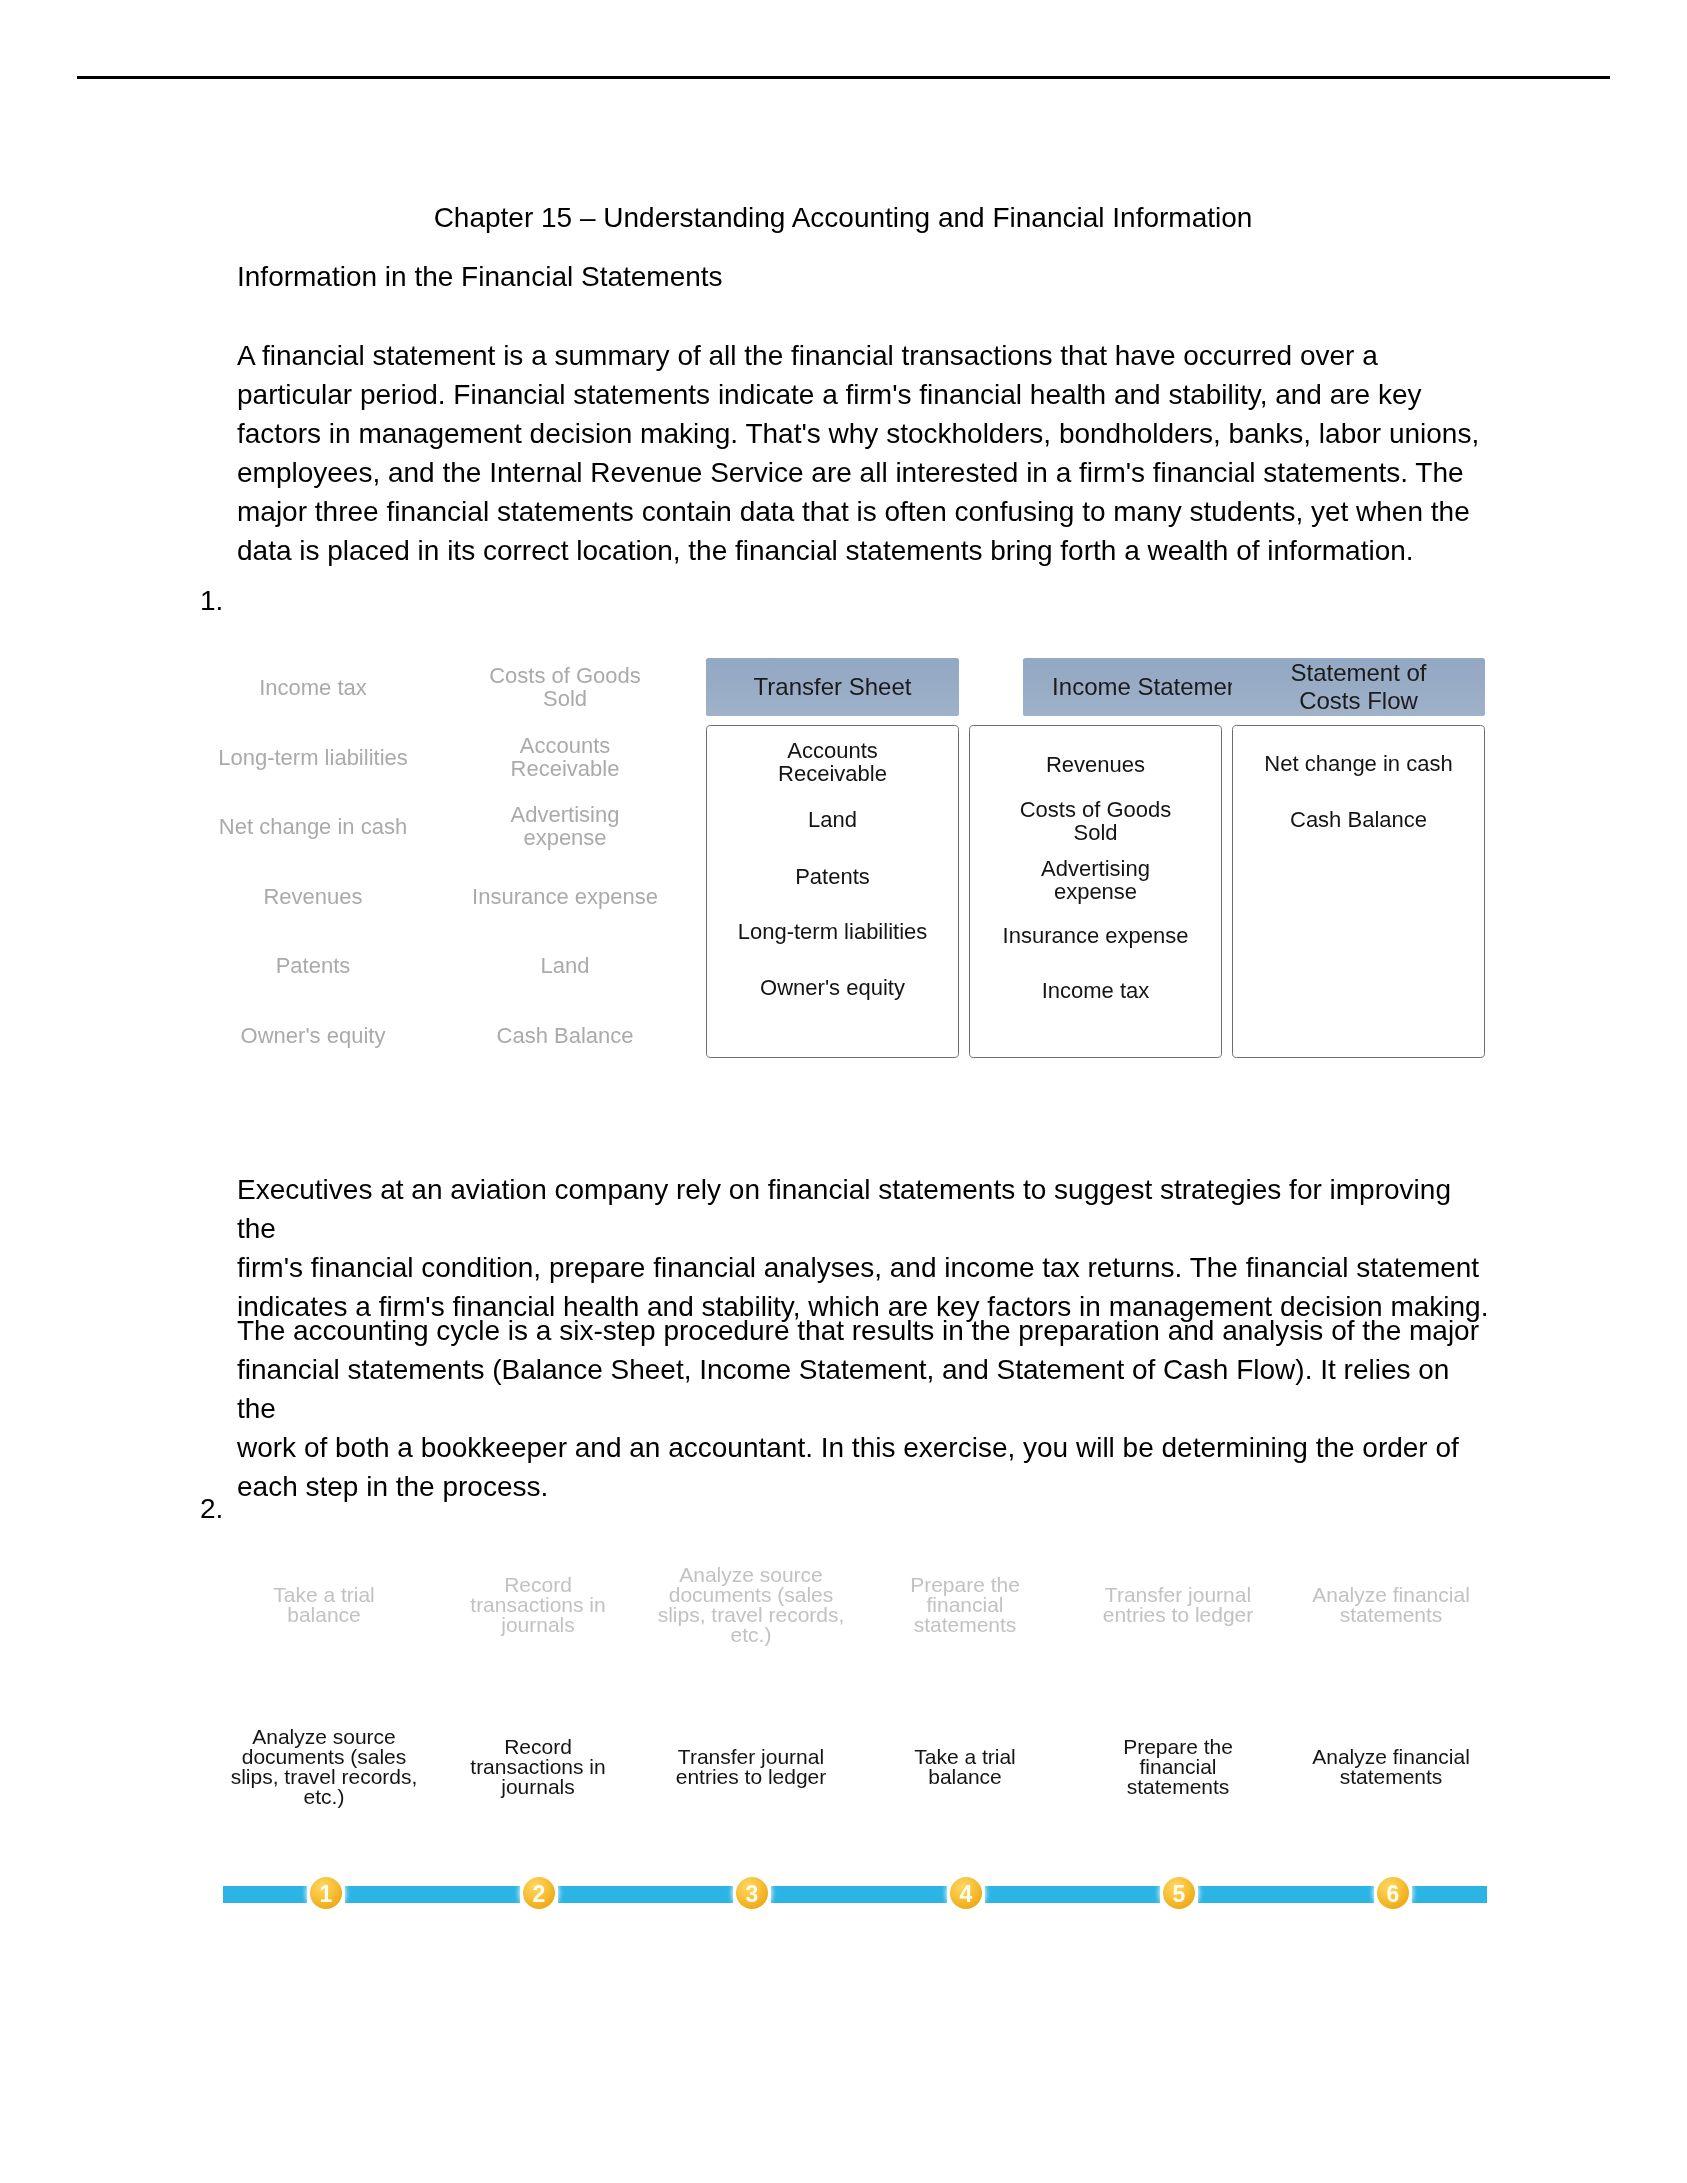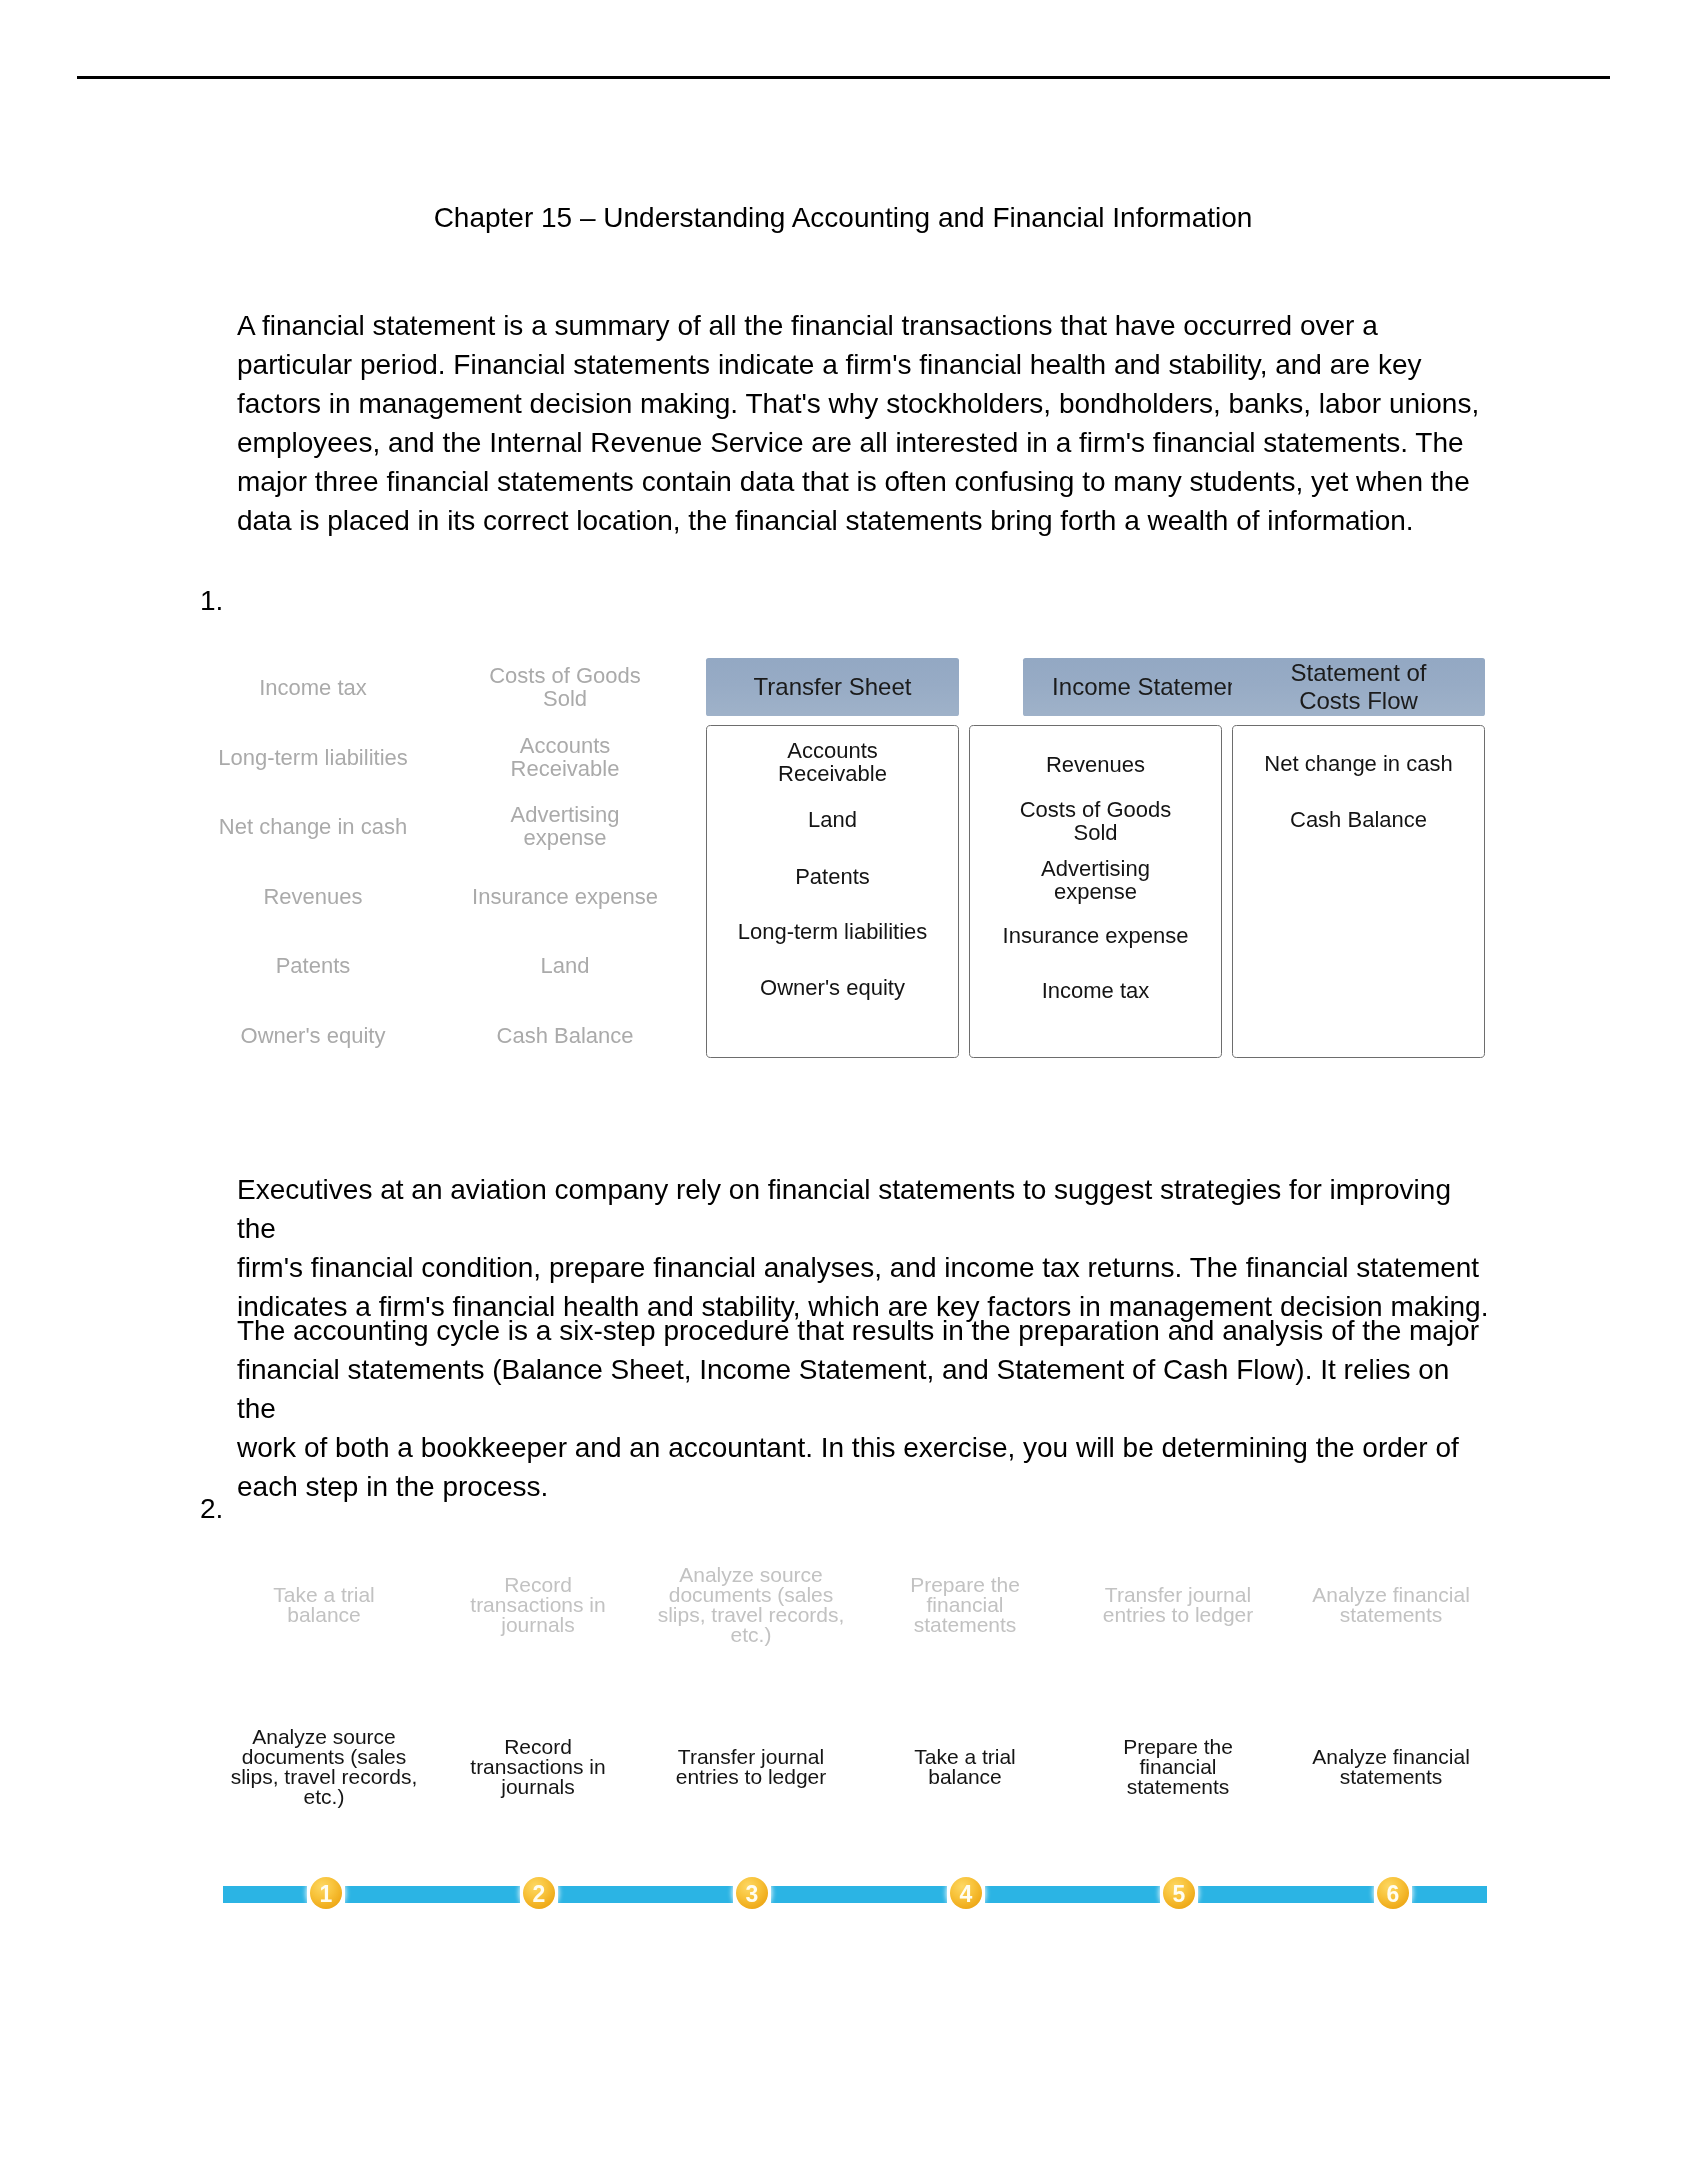--- a/index.html
+++ b/index.html
@@ -40,22 +40,23 @@
 </style>
 </head>
 <body>
 
 <div class="page">
 
   <div class="header-rule"></div>
 
   <div class="doc-text title" style="top:198px">Chapter 15 – Understanding Accounting and Financial Information</div>
 
+  <div class="doc-text blk" style="top:257px">Information in the Financial Statements</div>
 
-  <div class="doc-text blk" style="top:306px">A financial statement is a summary of all the financial transactions that have occurred over a
+  <div class="doc-text blk" style="top:336px">A financial statement is a summary of all the financial transactions that have occurred over a
 particular period. Financial statements indicate a firm's financial health and stability, and are key
 factors in management decision making. That's why stockholders, bondholders, banks, labor unions,
 employees, and the Internal Revenue Service are all interested in a firm's financial statements. The
 major three financial statements contain data that is often confusing to many students, yet when the
 data is placed in its correct location, the financial statements bring forth a wealth of information.</div>
 
   <div class="listnum" style="top:581px">1.</div>
 
   <div class="fig-soft">
     <div class="f1-ghost" style="left:302px;top:687px">Income tax</div>

